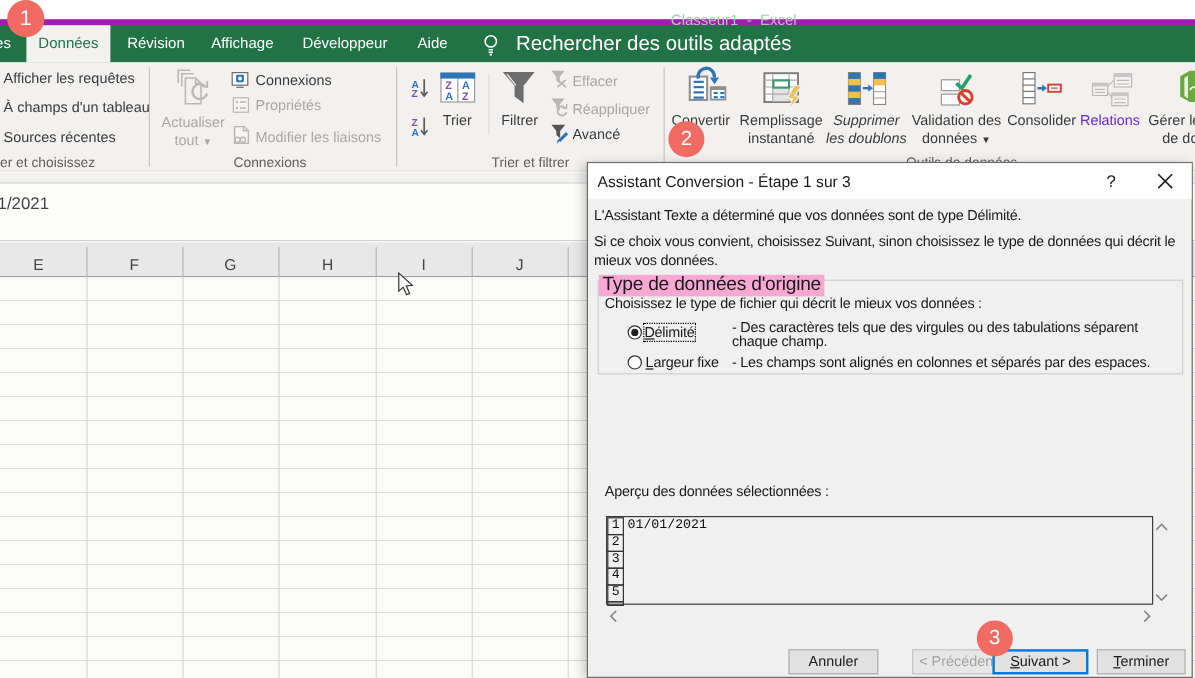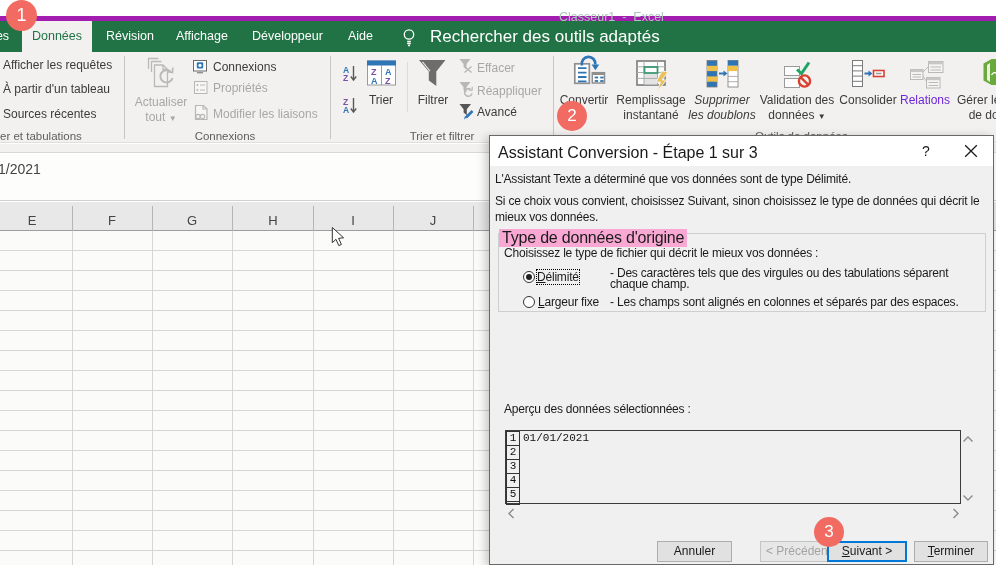--- a/index.html
+++ b/index.html
@@ -23,21 +23,21 @@
 #fstrip { left:0; top:144px; width:996px; height:9px; background:#f2f1f0; border-bottom:1px solid #d8d8d8; }
 #fbar { left:0; top:154px; width:996px; height:47px; background:#fdfdfc; border-bottom:1px solid #d2d0ce; }
 #colhead { left:0; top:202px; width:996px; height:29px; background:#e8e8e8; border-bottom:1px solid #9d9d9d; }
 .colletter { position:absolute; top:4px; width:80px; height:29px; line-height:29px; text-align:center; font-size:13px; color:#444; }
 .colsep { position:absolute; top:4px; width:1px; height:25px; background:#b5b5b5; }
 #grid { left:0; top:231px; width:996px; height:334px; background:repeating-linear-gradient(to bottom, #fbfbf9 0px, #fbfbf9 19px, #d6d6d6 19px, #d6d6d6 20px); }
 .vline { position:absolute; top:0; width:1px; height:334px; background:#d6d6d6; }
 
 #dialog { left:489px; top:135px; width:505px; height:430px; background:#f0f0f0; border:1px solid #686868; box-shadow:-3px 2px 9px rgba(0,0,0,0.22); z-index:10; }
 #dlgtitle { position:absolute; left:0; top:0; width:503px; height:30px; background:#fff; }
-#dlgtitle span { position:absolute; left:8px; top:8px; font-size:16px; color:#1a1a1a; }
+#dlgtitle span { position:absolute; left:8px; top:8px; font-size:13px; color:#1a1a1a; }
 .dtext { position:absolute; font-size:12px; color:#1a1a1a; white-space:nowrap; letter-spacing:-0.2px; }
 #groupbox { position:absolute; left:8px; top:97px; width:488px; height:79px; border:1px solid #cfcfcf; }
 #gblabel { position:absolute; left:9px; top:93px; background:#f9a8d4; padding:0 3px; font-size:16px; color:#1a1a1a; letter-spacing:-0.2px; }
 .radio { position:absolute; width:12px; height:12px; border:1px solid #333; border-radius:50%; background:#fff; }
 .radio.sel::after { content:""; position:absolute; left:2px; top:2px; width:6px; height:6px; border-radius:50%; background:#222; }
 #previewbox { position:absolute; left:15px; top:294px; width:456px; height:74px; border:1px solid #3c3c3c; }
 .rownum { position:absolute; left:0; width:14px; height:15px; border:1px solid #333; font-family:"Liberation Mono",monospace; font-size:11px; line-height:13px; text-align:center; color:#111; }
 .btn { position:absolute; top:405px; height:21px; background:#e1e1e1; border:1px solid #adadad; font-size:12px; color:#1a1a1a; text-align:center; line-height:19px; }
 </style>
 </head>
@@ -55,23 +55,23 @@
   <span class="tab" style="left:430px; font-size:17px;">Rechercher des outils adaptés</span>
 </div>
 <div class="abs" id="ribbon"></div>
 
 <div class="rsep" style="left:124px;"></div>
 <div class="rsep" style="left:330px;"></div>
 <div class="rsep" style="left:553px;"></div>
 <div class="abs" style="left:407px; top:62px; width:1px; height:50px; background:#dcdada;"></div>
 
 <span class="rtext" style="left:3px; top:58px;">Afficher les requêtes</span>
-<span class="rtext" style="left:3px; top:82px;">À partir d'un tableau</span>
+<span class="rtext" style="left:3px; top:82px;">À champs d'un tableau</span>
 <span class="rtext" style="left:3px; top:107px;">Sources récentes</span>
-<span class="rlabel" style="left:0px; top:130px;">er et tabulations</span>
+<span class="rlabel" style="left:0px; top:130px;">er et choisissez</span>
 
 <div class="bigtxt" style="left:131px; top:95px; width:60px; color:#a9a7a5;">Actualiser<br>tout <span style="font-size:8px;">▼</span></div>
 <span class="rtext" style="left:213px; top:60px;">Connexions</span>
 <span class="rgray" style="left:213px; top:81px;">Propriétés</span>
 <span class="rgray" style="left:213px; top:107px;">Modifier les liaisons</span>
 <span class="rlabel" style="left:185px; top:130px; width:80px;">Connexions</span>
 
 <div class="bigtxt" style="left:351px; top:93px; width:60px;">Trier</div>
 <div class="bigtxt" style="left:403px; top:93px; width:60px;">Filtrer</div>
 <span class="rgray" style="left:477px; top:61px;">Effacer</span>

